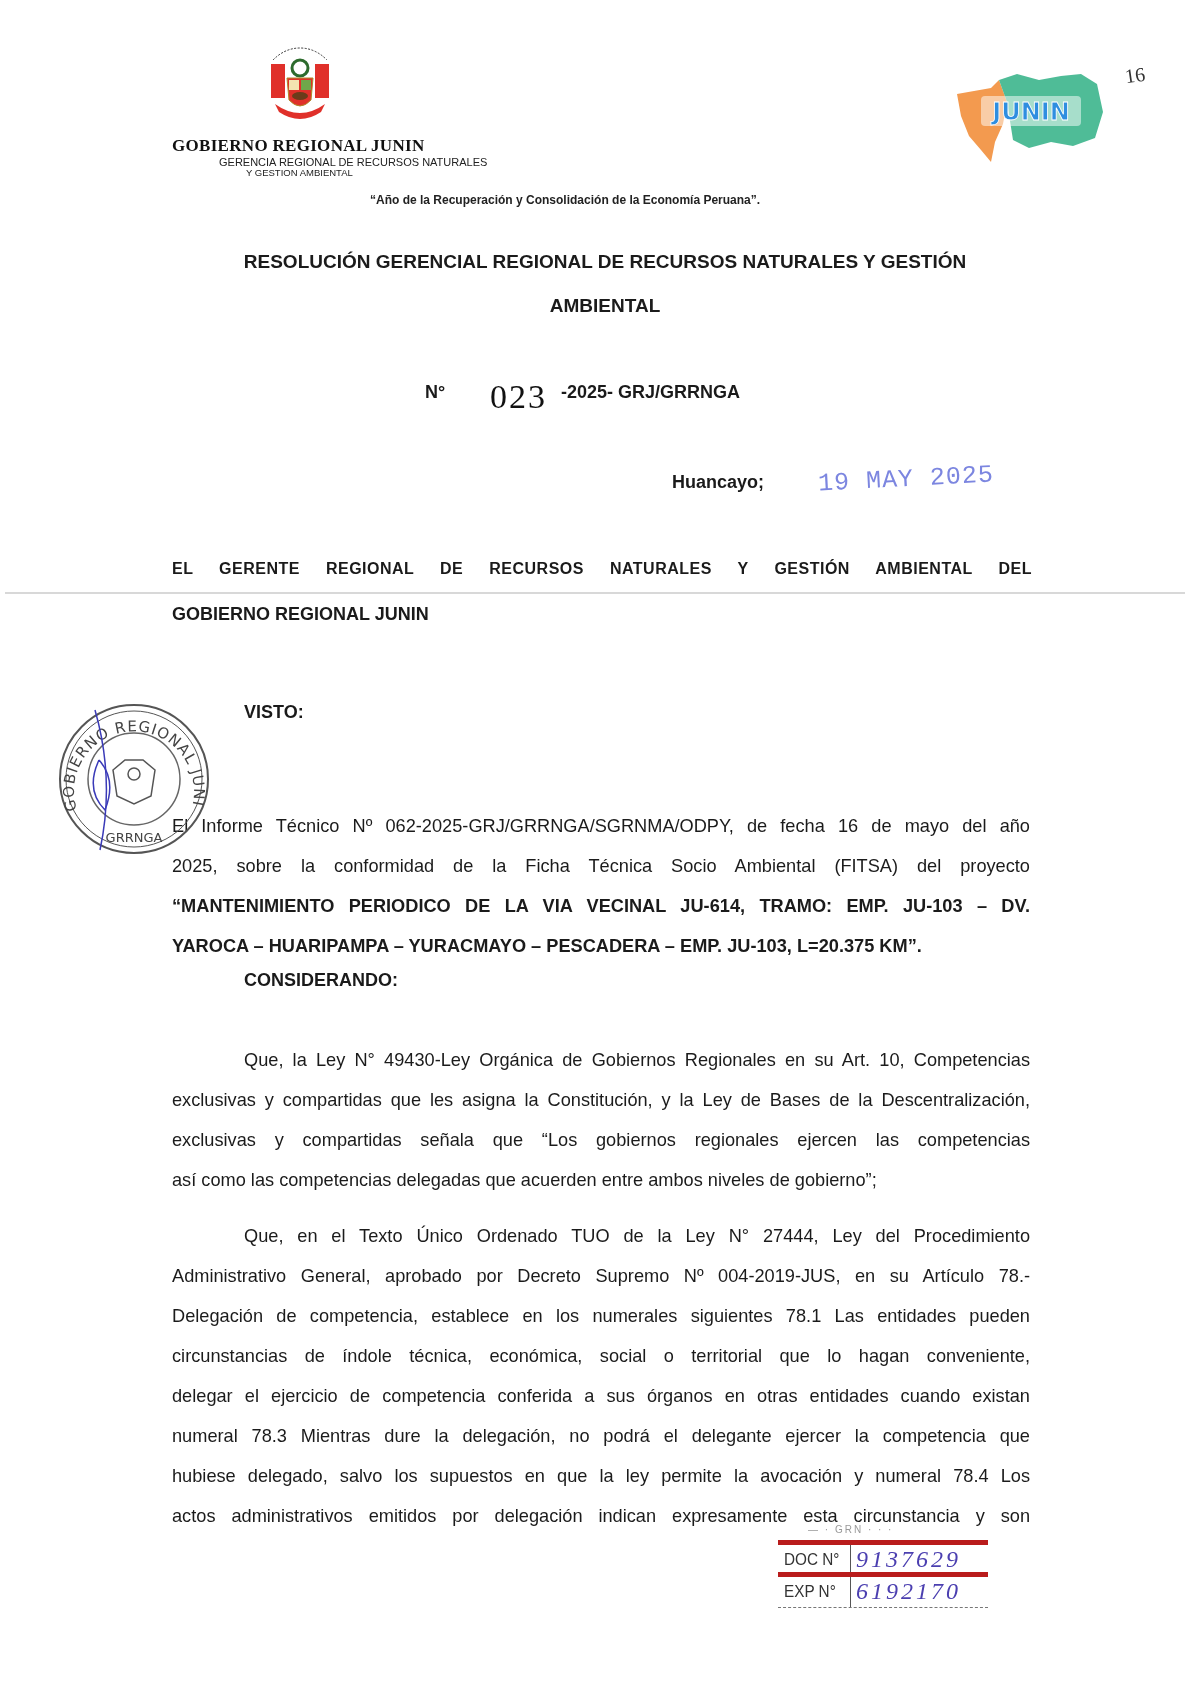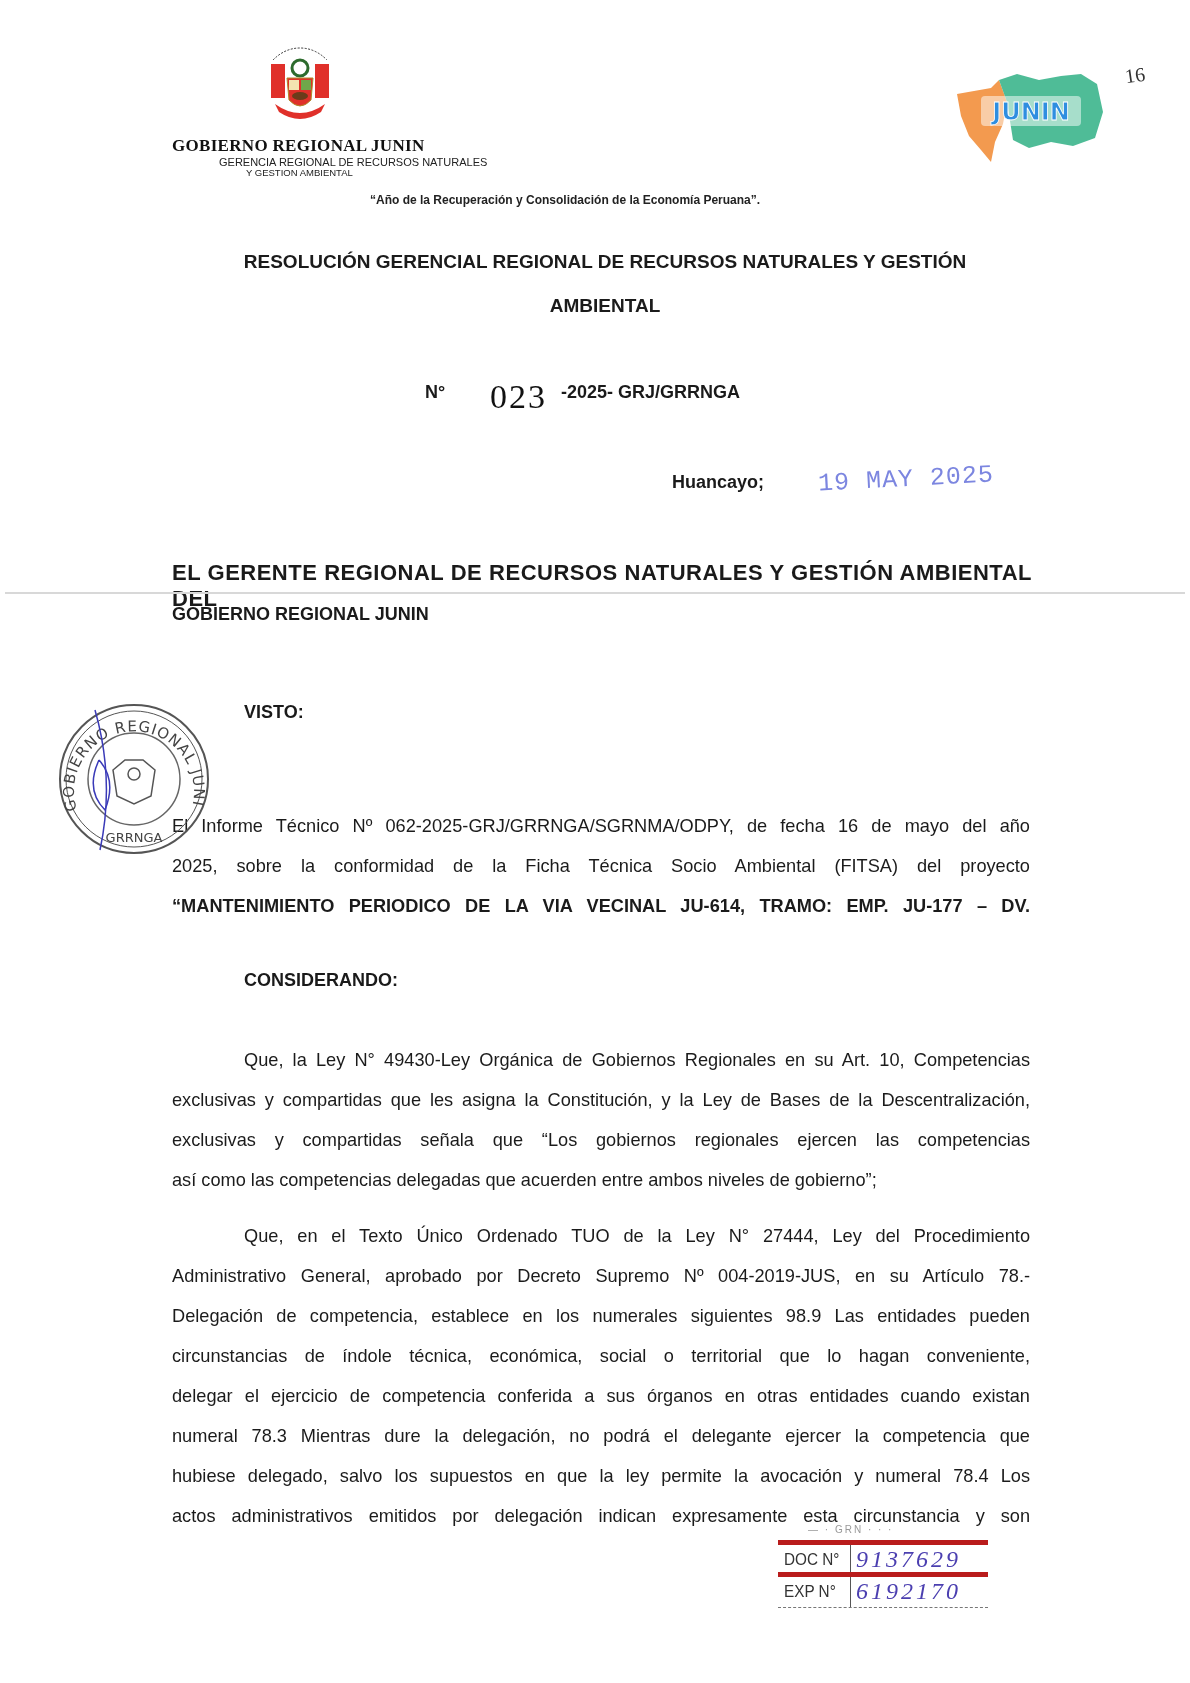--- a/index.html
+++ b/index.html
@@ -14,21 +14,21 @@
   .junin-logo { left: 955px; top: 72px; width: 150px; height: 92px; }
   .page-mark { left: 1125px; top: 64px; font-family: "Liberation Serif", serif; font-size: 20px; color: #333; transform: rotate(-8deg); }
   
   .res-title { left: 0; width: 1210px; text-align: center; top: 251px; font-weight: bold; font-size: 19px; color: #1b1b1b; }
   .res-title2 { left: 0; width: 1210px; text-align: center; top: 295px; font-weight: bold; font-size: 19px; color: #1b1b1b; }
   .num-label { left: 425px; top: 382px; font-weight: bold; font-size: 18px; }
   .num-value { left: 490px; top: 378px; font-family: "Liberation Serif", serif; font-size: 34px; color: #111; letter-spacing: 2px; }
   .num-suffix { left: 561px; top: 382px; font-weight: bold; font-size: 18px; }
   .place { left: 672px; top: 472px; font-weight: bold; font-size: 18px; }
   .date-stamp { left: 818px; top: 465px; font-family: "Liberation Mono", monospace; font-size: 25px; color: #7c86e0; transform: rotate(-3deg); letter-spacing: 1px; }
-  .gerente1 { left: 172px; top: 560px; width: 860px; font-weight: bold; font-size: 22px; text-align: justify; text-align-last: justify; letter-spacing: 0.5px; }
+  .gerente1 { left: 172px; top: 560px; width: 860px; font-weight: bold; font-size: 16px; text-align: justify; text-align-last: justify; letter-spacing: 0.5px; }
   .divider { left: 5px; top: 592px; width: 1180px; height: 2px; background: #d8d8d8; }
   .gerente2 { left: 172px; top: 604px; font-weight: bold; font-size: 18px; }
   .visto { left: 244px; top: 702px; font-weight: bold; font-size: 18px; }
   .cons { left: 244px; top: 970px; font-weight: bold; font-size: 18px; }
   .para { left: 172px; width: 858px; font-size: 18.2px; line-height: 40px; text-align: justify; color: #1b1b1b; }
   .para .ln { display: block; text-align: justify; text-align-last: justify; white-space: nowrap; }
   .para .ln.last { text-align-last: left; }
   .para .ln.ind { padding-left: 72px; }
   .b { font-weight: bold; }
   .p1 { top: 806px; }
@@ -80,21 +80,22 @@
 <div class="abs date-stamp">19 MAY 2025</div>
 
 <div class="abs gerente1">EL GERENTE REGIONAL DE RECURSOS NATURALES Y GESTIÓN AMBIENTAL DEL</div>
 <div class="abs divider"></div>
 <div class="abs gerente2">GOBIERNO REGIONAL JUNIN</div>
 
 <div class="abs visto">VISTO:</div>
 <div class="abs para p1">
   <span class="ln">El Informe Técnico Nº 062-2025-GRJ/GRRNGA/SGRNMA/ODPY, de fecha 16 de mayo del año</span>
   <span class="ln">2025, sobre la conformidad de la Ficha Técnica Socio Ambiental (FITSA) del proyecto</span>
-  <span class="ln b">“MANTENIMIENTO PERIODICO DE LA VIA VECINAL JU-614, TRAMO: EMP. JU-177 – DV.</span>
+  <span class="ln b">“MANTENIMIENTO PERIODICO DE LA VIA VECINAL JU-614, TRAMO: EMP. JU-103 – DV.</span>
+  <span class="ln b last">YAROCA – HUARIPAMPA – YURACMAYO – PESCADERA – EMP. JU-103, L=20.375 KM”.</span>
 </div>
 
 <svg class="abs seal" viewBox="0 0 158 158">
   <circle cx="79" cy="79" r="74" fill="none" stroke="#555" stroke-width="2"></circle>
   <circle cx="79" cy="79" r="68" fill="none" stroke="#555" stroke-width="1"></circle>
   <circle cx="79" cy="79" r="46" fill="none" stroke="#666" stroke-width="1.5"></circle>
   <defs>
       <path id="sealArc" d="M 22 110 A 60 60 0 1 1 136 110"></path>
     </defs>
   <text font-family="DejaVu Sans, sans-serif" font-size="15" fill="#444" letter-spacing="1">
@@ -110,21 +111,21 @@
 <div class="abs cons">CONSIDERANDO:</div>
 <div class="abs para p2">
   <span class="ln ind">Que, la Ley N° 49430-Ley Orgánica de Gobiernos Regionales en su Art. 10, Competencias</span>
   <span class="ln">exclusivas y compartidas que les asigna la Constitución, y la Ley de Bases de la Descentralización,</span>
   <span class="ln">exclusivas y compartidas señala que “Los gobiernos regionales ejercen las competencias</span>
   <span class="ln last">así como las competencias delegadas que acuerden entre ambos niveles de gobierno”;</span>
 </div>
 <div class="abs para p3">
   <span class="ln ind">Que, en el Texto Único Ordenado TUO de la Ley N° 27444, Ley del Procedimiento</span>
   <span class="ln">Administrativo General, aprobado por Decreto Supremo Nº 004-2019-JUS, en su Artículo 78.-</span>
-  <span class="ln">Delegación de competencia, establece en los numerales siguientes 98.9 Las entidades pueden</span>
+  <span class="ln">Delegación de competencia, establece en los numerales siguientes 78.1 Las entidades pueden</span>
   <span class="ln">circunstancias de índole técnica, económica, social o territorial que lo hagan conveniente,</span>
   <span class="ln">delegar el ejercicio de competencia conferida a sus órganos en otras entidades cuando existan</span>
   <span class="ln">numeral 78.3 Mientras dure la delegación, no podrá el delegante ejercer la competencia que</span>
   <span class="ln">hubiese delegado, salvo los supuestos en que la ley permite la avocación y numeral  78.4 Los</span>
   <span class="ln">actos administrativos emitidos por delegación indican expresamente esta circunstancia y son</span>
 </div>
 
 <div class="abs doc-stamp">
   <div class="doc-head">— · GRN · · ·</div>
   <div class="doc-row" style="top:0;">

